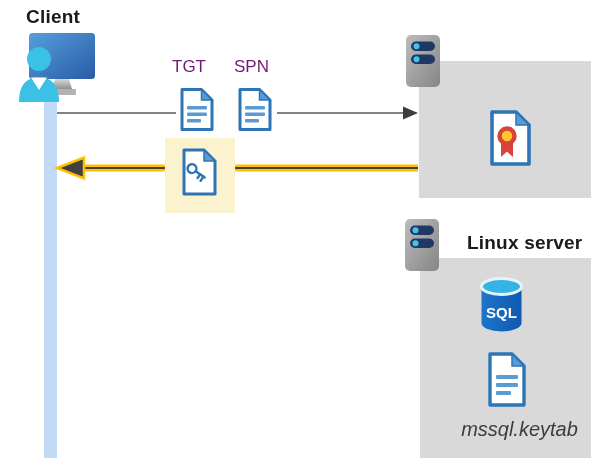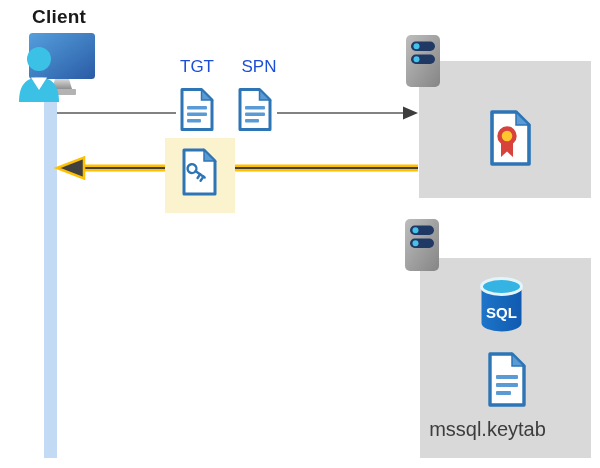--- a/index.html
+++ b/index.html
@@ -6,21 +6,21 @@
   .canvas {
     position:relative; width:600px; height:468px; background:#ffffff;
     font-family:"Liberation Sans", sans-serif; overflow:hidden;
   }
   .abs { position:absolute; }
   .heading {
     font-weight:bold; font-size:19px; line-height:25px; color:#1a1a1a;
     letter-spacing:0.2px;
   }
   .ticket-label {
-    font-size:17px; color:#1d4ed8; text-align:center; width:50px;
+    font-size:17px; color:#701a75; width:50px;
   }
   .file-label {
     font-size:20px; color:#3d3d3d; text-align:center;
   }
   .panel { background:#d9d9d9; }
   .lifeline { background:#c3daf4; }
   .highlight { background:#fbf3ce; }
   svg { display:block; }
   .sql-text { font-weight:bold; font-size:15px; fill:#ffffff; font-family:"Liberation Sans", sans-serif; }
 </style>
@@ -42,21 +42,21 @@
     <g>
       <line x1="80" y1="168" x2="418" y2="168" stroke="#ffc000" stroke-width="7"></line>
       <line x1="80" y1="168" x2="418" y2="168" stroke="#404040" stroke-width="1.8"></line>
       <polygon points="57,168 84,157" stroke-linejoin="round" fill="none"></polygon>
       <polygon points="57,168 84,157.5 84,178.5" fill="#404040" stroke="#ffc000" stroke-width="2.5"></polygon>
     </g>
   </svg>
 
   <div class="abs highlight" style="left:165px; top:138px; width:70px; height:75px;"></div>
 
-  <div class="abs heading" style="left:26px; top:4px;margin-left:6px;">Client</div>
+  <div class="abs heading" style="left:26px; top:4px;">Client</div>
 
   <svg class="abs" style="left:12px; top:30px;" width="92" height="76" viewBox="0 0 92 76">
     <defs>
       <linearGradient id="gmon" x1="0" y1="0" x2="1" y2="1">
         <stop offset="0" stop-color="#559fdd"></stop>
           <stop offset="1" stop-color="#2a5ba5"></stop>
       </linearGradient>
       <linearGradient id="gstand" x1="0" y1="0" x2="0" y2="1">
         <stop offset="0" stop-color="#d9d9d9"></stop>
           <stop offset="1" stop-color="#8f8f8f"></stop>
@@ -125,20 +125,21 @@
     <circle cx="11.5" cy="25.2" r="3" fill="#45c2e9"></circle>
   </svg>
 
   <svg class="abs" style="left:489px; top:109px;" width="43" height="58" viewBox="0 0 43 58">
     <path d="M3 3 H27 L40 16 V55 H3 Z" fill="#ffffff" stroke="#2e75b6" stroke-width="3.6" stroke-linejoin="round"></path>
     <path d="M27 3 L40 16 H27 Z" fill="#5b9bd5" stroke="#2e75b6" stroke-width="1.5"></path>
     <path d="M12 30 V48 L18 42.5 L24 48 V30 Z" fill="#d8423a"></path>
     <circle cx="18" cy="27" r="7.5" fill="#ffc62e" stroke="#d8423a" stroke-width="4.4"></circle>
   </svg>
 
+  <div class="abs heading" style="left:467px; top:230px;">Linux server</div>
 
   <div class="abs panel" style="left:420px; top:258px; width:171px; height:200px;"></div>
 
   <svg class="abs" style="left:404px; top:218px;" width="36" height="54" viewBox="0 0 36 54">
     <defs>
       <linearGradient id="gsrv2" x1="0" y1="0" x2="1" y2="1">
         <stop offset="0" stop-color="#bdbdbd"></stop>
           <stop offset="1" stop-color="#858585"></stop>
       </linearGradient>
     </defs>
@@ -164,15 +165,15 @@
   <svg class="abs" style="left:487px; top:351px;" width="40" height="57" viewBox="0 0 40 57">
     <path d="M3 3 H25 L37 15 V54 H3 Z" fill="#ffffff" stroke="#2e75b6" stroke-width="3.4" stroke-linejoin="round"></path>
     <path d="M25 3 L37 15 H25 Z" fill="#5b9bd5" stroke="#2e75b6" stroke-width="1.5"></path>
     <g fill="#5b9bd5">
       <rect x="9" y="24" width="22" height="4" rx="1"></rect>
       <rect x="9" y="32" width="22" height="4" rx="1"></rect>
       <rect x="9" y="40" width="15" height="4" rx="1"></rect>
     </g>
   </svg>
 
-  <div class="abs file-label" style="left:412px; top:418px; width:151px;">mssql.keytab</div>
+  <div class="abs file-label" style="left:444px; top:418px; width:151px;font-style:italic;">mssql.keytab</div>
 
 </div>
 
 </body></html>

